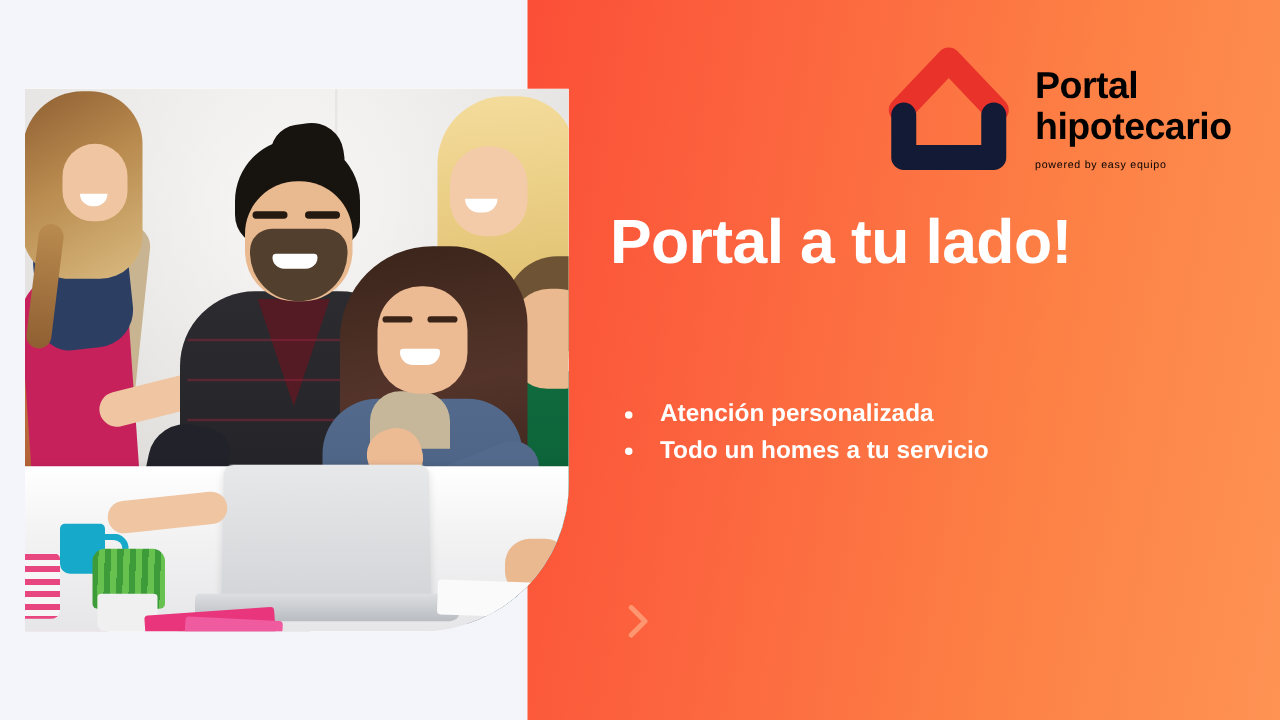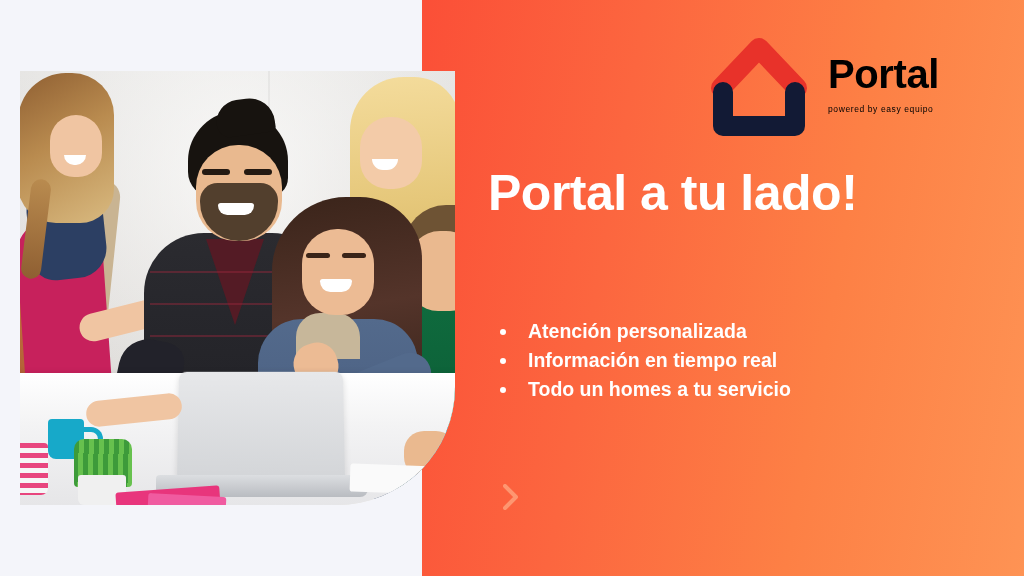--- a/index.html
+++ b/index.html
@@ -334,21 +334,21 @@
     display: flex;
     align-items: flex-start;
   }
   .logo-mark { width: 118px; height: 118px; flex: none; }
   .logo-text {
     margin-left: 10px;
     padding-top: 28px;
     line-height: 1;
   }
   .logo-word {
-    font-size: 40px;
+    font-size: 30px;
     font-weight: bold;
     letter-spacing: -0.4px;
     line-height: 1.1;
   }
   .logo-tagline {
     margin-top: 9px;
     font-size: 8.5px;
     letter-spacing: 0.6px;
     font-weight: normal;
   }
@@ -483,29 +483,29 @@
     </div>
   </div>
 
   <div class="logo">
     <svg class="logo-mark" viewBox="0 0 118 118">
       <path d="M21 64 L59 24 L97 64" fill="none" stroke="#e8322a" stroke-width="20" stroke-linecap="round" stroke-linejoin="round"></path>
       <path d="M23 68 L23 102 L95 102 L95 68" fill="none" stroke="#121a35" stroke-width="20" stroke-linecap="round" stroke-linejoin="round"></path>
     </svg>
     <div class="logo-text">
       <div class="logo-word">Portal</div>
+      <div class="logo-word">hipotecario</div>
       <div class="logo-tagline">powered by easy equipo</div>
     </div>
   </div>
 
   <h1 class="headline">Portal a tu lado!</h1>
 
   <ul class="bullets">
     <li>Atención personalizada</li>
-    <li>Información en tiempo real</li>
     <li>Todo un homes a tu servicio</li>
   </ul>
 
   <svg class="chevron" viewBox="0 0 22 30">
     <path d="M5 4 L16 15 L5 26" fill="none" stroke="#ffc39c" stroke-width="4" stroke-linecap="round" stroke-linejoin="round"></path>
   </svg>
 
 </div>
 
 </body></html>

